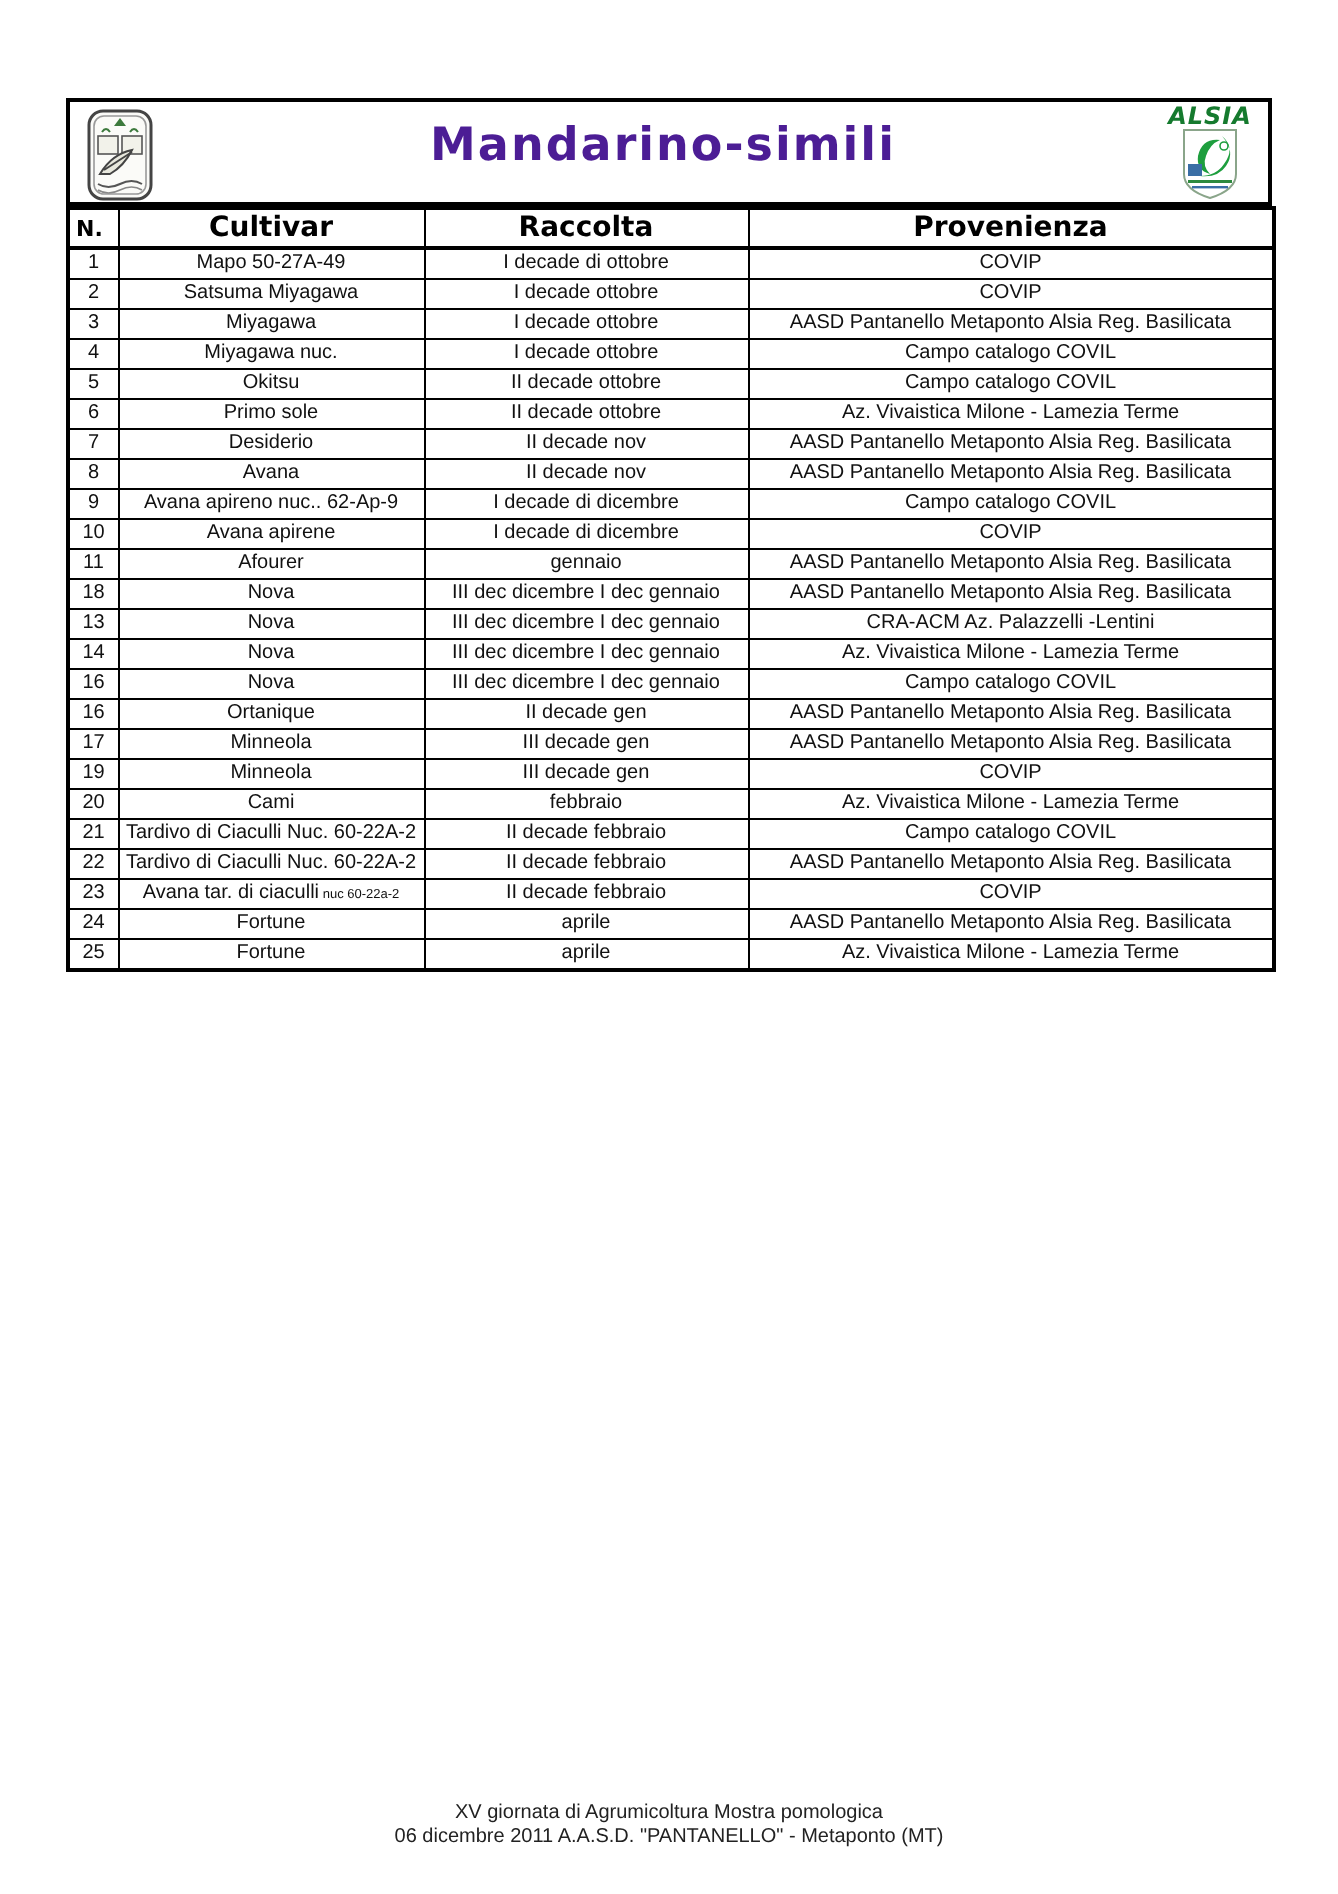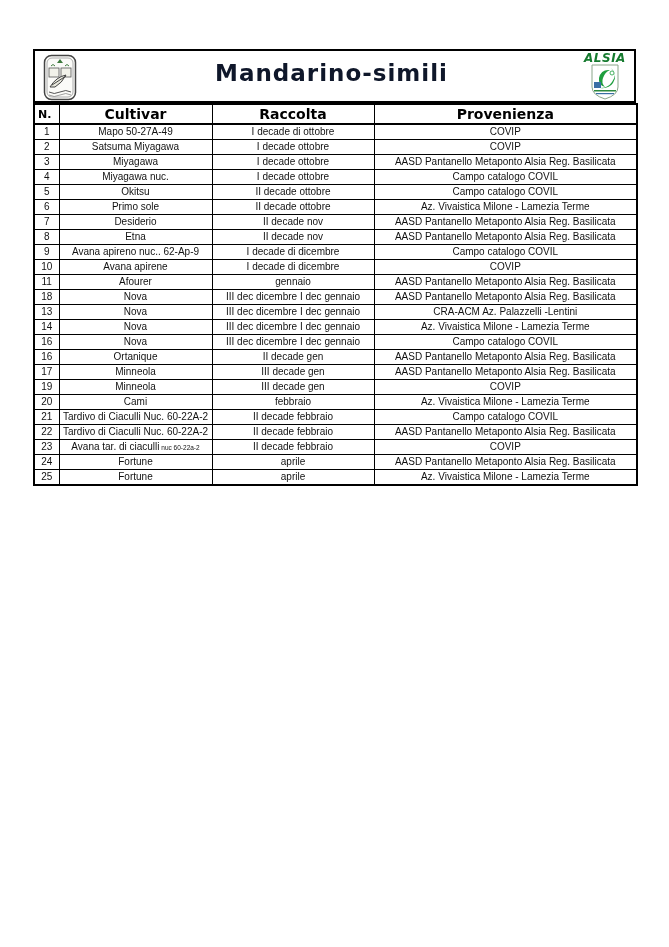--- a/index.html
+++ b/index.html
@@ -21,21 +21,21 @@
     box-sizing:border-box;
   }
   .emblem-left { position:absolute; left:8px; top:3px; }
   .page-title {
     position:absolute; left:0; right:6px; top:9px;
     text-align:center;
     font-family:"DejaVu Sans", sans-serif;
     font-weight:bold;
     font-size:23px;
     letter-spacing:1px;
-    color:#0f172a;
+    color:#4c1d95;
   }
   .alsia-logo { position:absolute; right:6px; top:1px; width:46px; text-align:center; }
   .alsia-text {
     font-family:"DejaVu Sans", sans-serif;
     font-weight:bold; font-style:italic;
     font-size:12px; line-height:12px;
     color:#157a2e; letter-spacing:.5px;
   }
   
   table.main-table {
@@ -173,21 +173,21 @@
           <td>Az. Vivaistica Milone - Lamezia Terme</td>
         </tr>
         <tr>
           <td>7</td>
           <td>Desiderio</td>
           <td>II decade nov</td>
           <td>AASD Pantanello Metaponto Alsia Reg. Basilicata</td>
         </tr>
         <tr>
           <td>8</td>
-          <td>Etna</td>
+          <td>Avana</td>
           <td>II decade nov</td>
           <td>AASD Pantanello Metaponto Alsia Reg. Basilicata</td>
         </tr>
         <tr>
           <td>9</td>
           <td class="small-cultivar">Avana apireno nuc.. 62-Ap-9</td>
           <td>I decade di dicembre</td>
           <td>Campo catalogo  COVIL</td>
         </tr>
         <tr>
@@ -276,14 +276,18 @@
         </tr>
         <tr>
           <td>25</td>
           <td>Fortune</td>
           <td>aprile</td>
           <td>Az. Vivaistica Milone - Lamezia Terme</td>
         </tr>
       </tbody>
   </table>
 
+  <div class="footer">
+    <div>XV giornata di Agrumicoltura Mostra pomologica</div>
+    <div>06 dicembre 2011 A.A.S.D. "PANTANELLO" - Metaponto (MT)</div>
+  </div>
 
 </div>
 
 </body></html>

